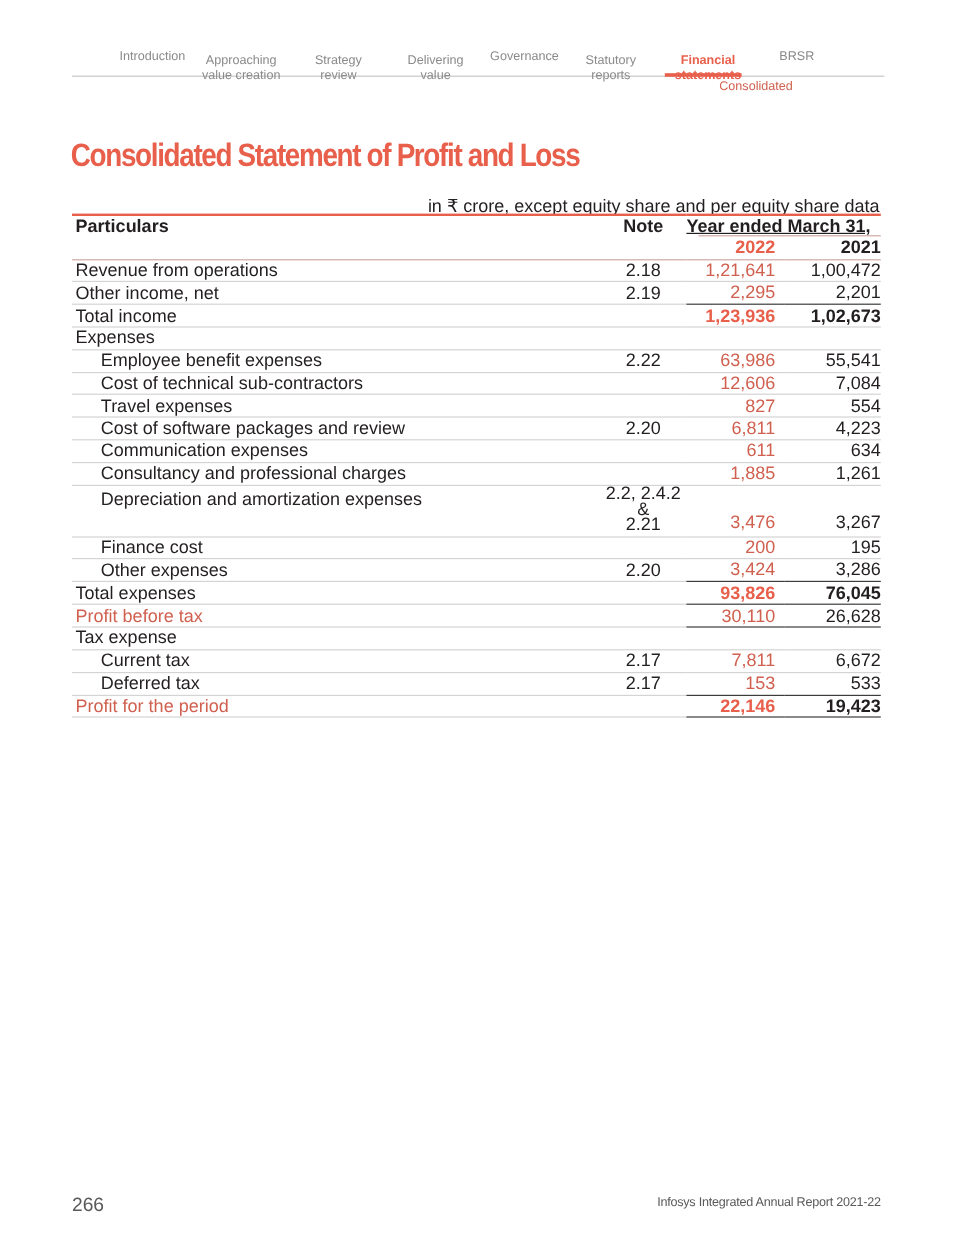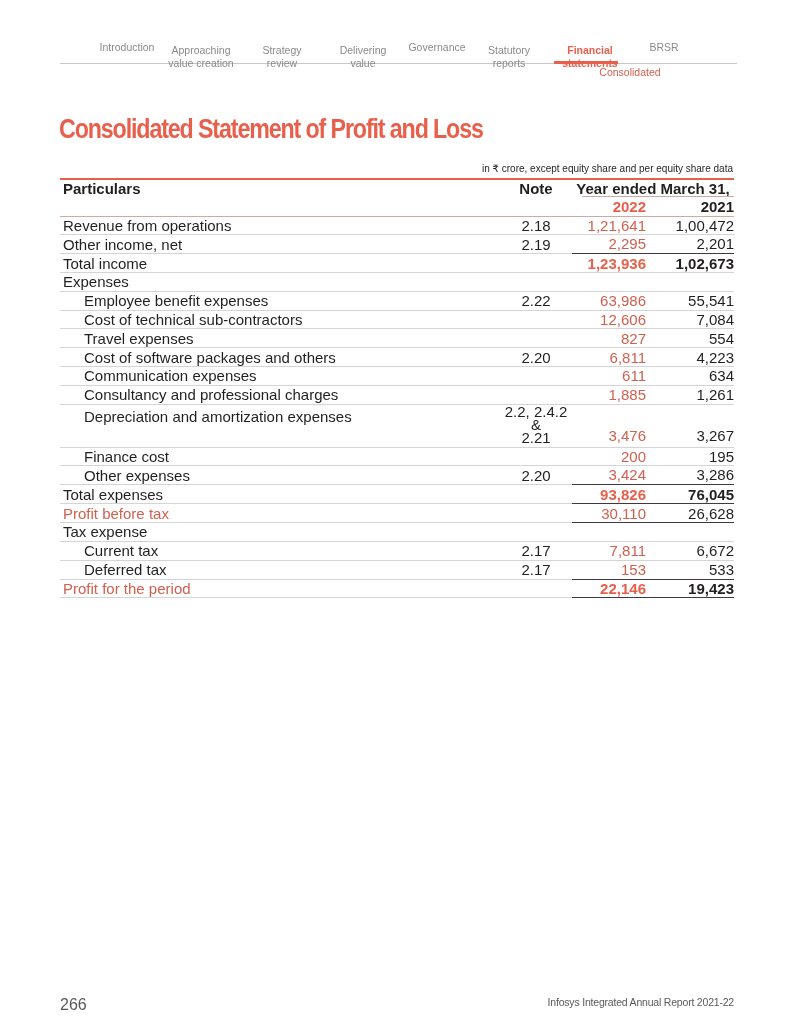--- a/index.html
+++ b/index.html
@@ -32,39 +32,39 @@
     
     .page-title {
       position: absolute; left: 59px; top: 114px;
       font-family: "Liberation Sans", sans-serif;
       font-size: 27px; font-weight: bold; color: #e8604c;
       letter-spacing: -1.3px; transform: scaleX(0.86); transform-origin: left center;
       white-space: nowrap;
     }
     .unit-note {
       position: absolute; right: 67px; top: 163px;
-      font-size: 10px; color: #231f20; white-space: nowrap;
+      font-size: 15px; color: #231f20; white-space: nowrap;
     }
     
     .pl-table {
       position: absolute; left: 60px; top: 178px; width: 674px;
       border-collapse: collapse; font-size: 15px;
     }
     .pl-table td, .pl-table th {
       padding: 0; height: 18.8px; vertical-align: middle; font-weight: normal;
       border-bottom: 1px solid #d4d4d4;
     }
     .pl-table thead tr.h1 th { border-top: 2.5px solid #e8604c; border-bottom: none; height: 18px; }
     .pl-table thead tr.h2 th { border-bottom: 1.5px solid #cfa9a3; height: 19px; }
     .col-part { width: 440px; text-align: left; padding-left: 3px !important; }
     .col-note { width: 72px; text-align: center; }
     .col-y1 { width: 82px; text-align: right; padding-right: 8px !important; color: #d0604f; }
     .col-y2 { width: 80px; text-align: right; }
     th.col-part, th.col-note, th.col-year { font-weight: bold !important; }
-    th.col-year { text-align: center; position: relative; }
+    th.col-year { text-align: left; position: relative; text-decoration: underline; }
     th.col-year .yr-rule {
       position: absolute; left: 10px; right: 0; bottom: 0; height: 1px; background: #cfa9a3;
     }
     th.col-y1 { font-weight: bold !important; color: #e8604c; }
     th.col-y2 { font-weight: bold !important; }
     .indent { padding-left: 24px !important; }
     .bold { font-weight: bold; }
     .accent-label { color: #d0604f; }
     tr.total td.col-y1 { color: #e8604c; font-weight: bold; }
     tr.total td.col-y2 { font-weight: bold; text-align: right; }
@@ -152,21 +152,21 @@
       <td class="col-y1">12,606</td>
       <td class="col-y2">7,084</td>
     </tr>
     <tr>
       <td class="col-part indent">Travel expenses</td>
       <td class="col-note"></td>
       <td class="col-y1">827</td>
       <td class="col-y2">554</td>
     </tr>
     <tr>
-      <td class="col-part indent">Cost of software packages and others</td>
+      <td class="col-part indent">Cost of software packages and review</td>
       <td class="col-note">2.20</td>
       <td class="col-y1">6,811</td>
       <td class="col-y2">4,223</td>
     </tr>
     <tr>
       <td class="col-part indent">Communication expenses</td>
       <td class="col-note"></td>
       <td class="col-y1">611</td>
       <td class="col-y2">634</td>
     </tr>

